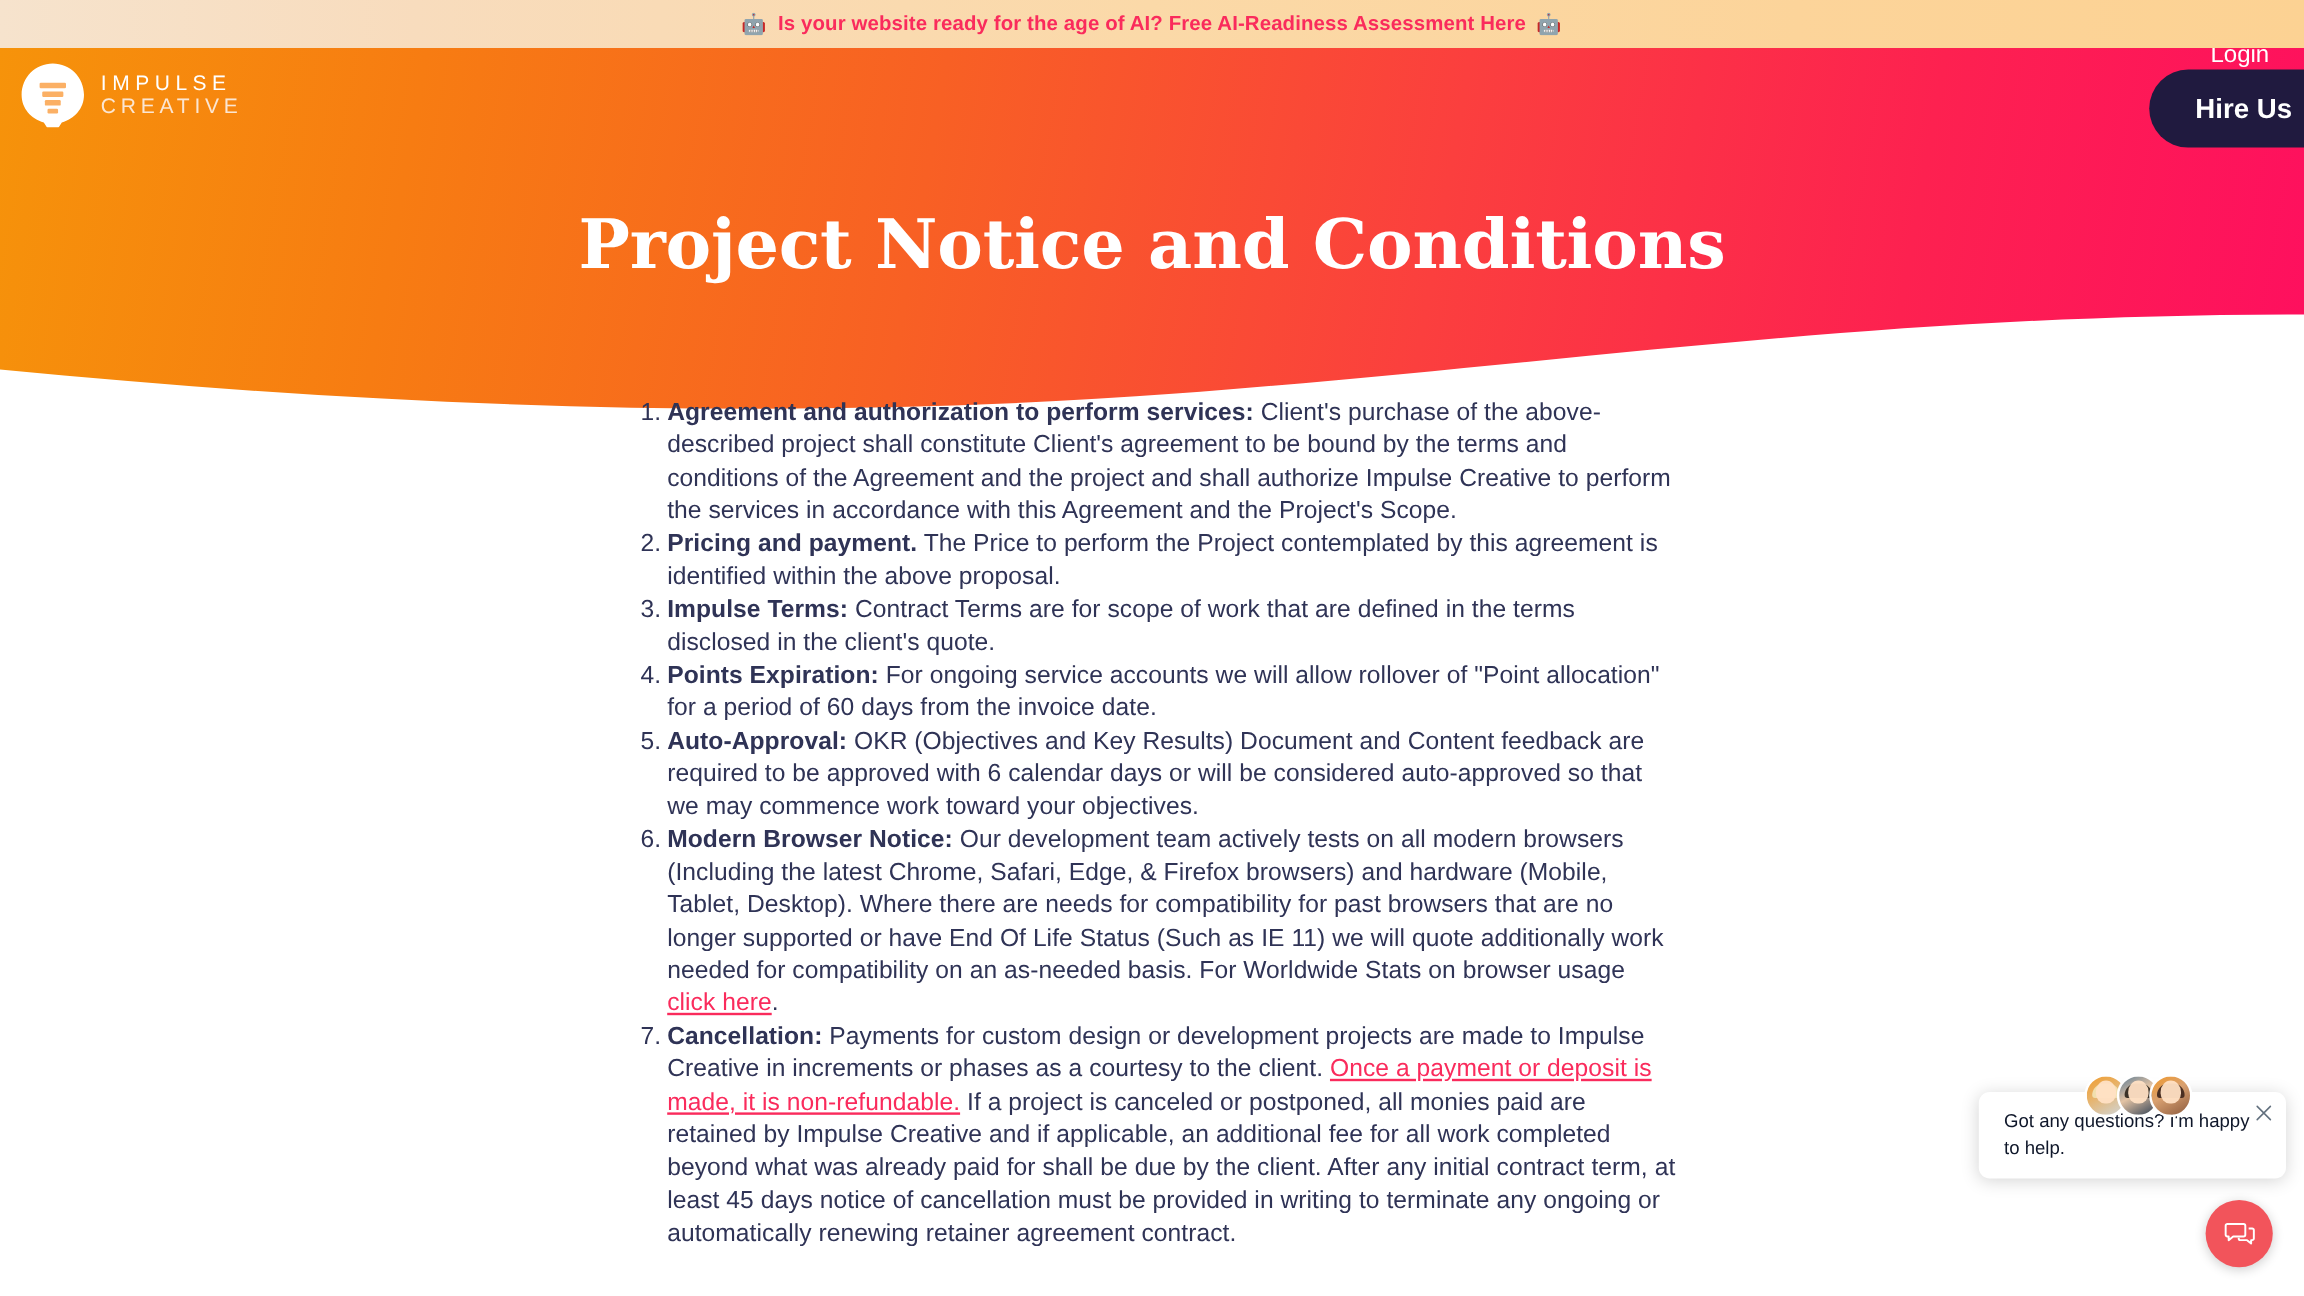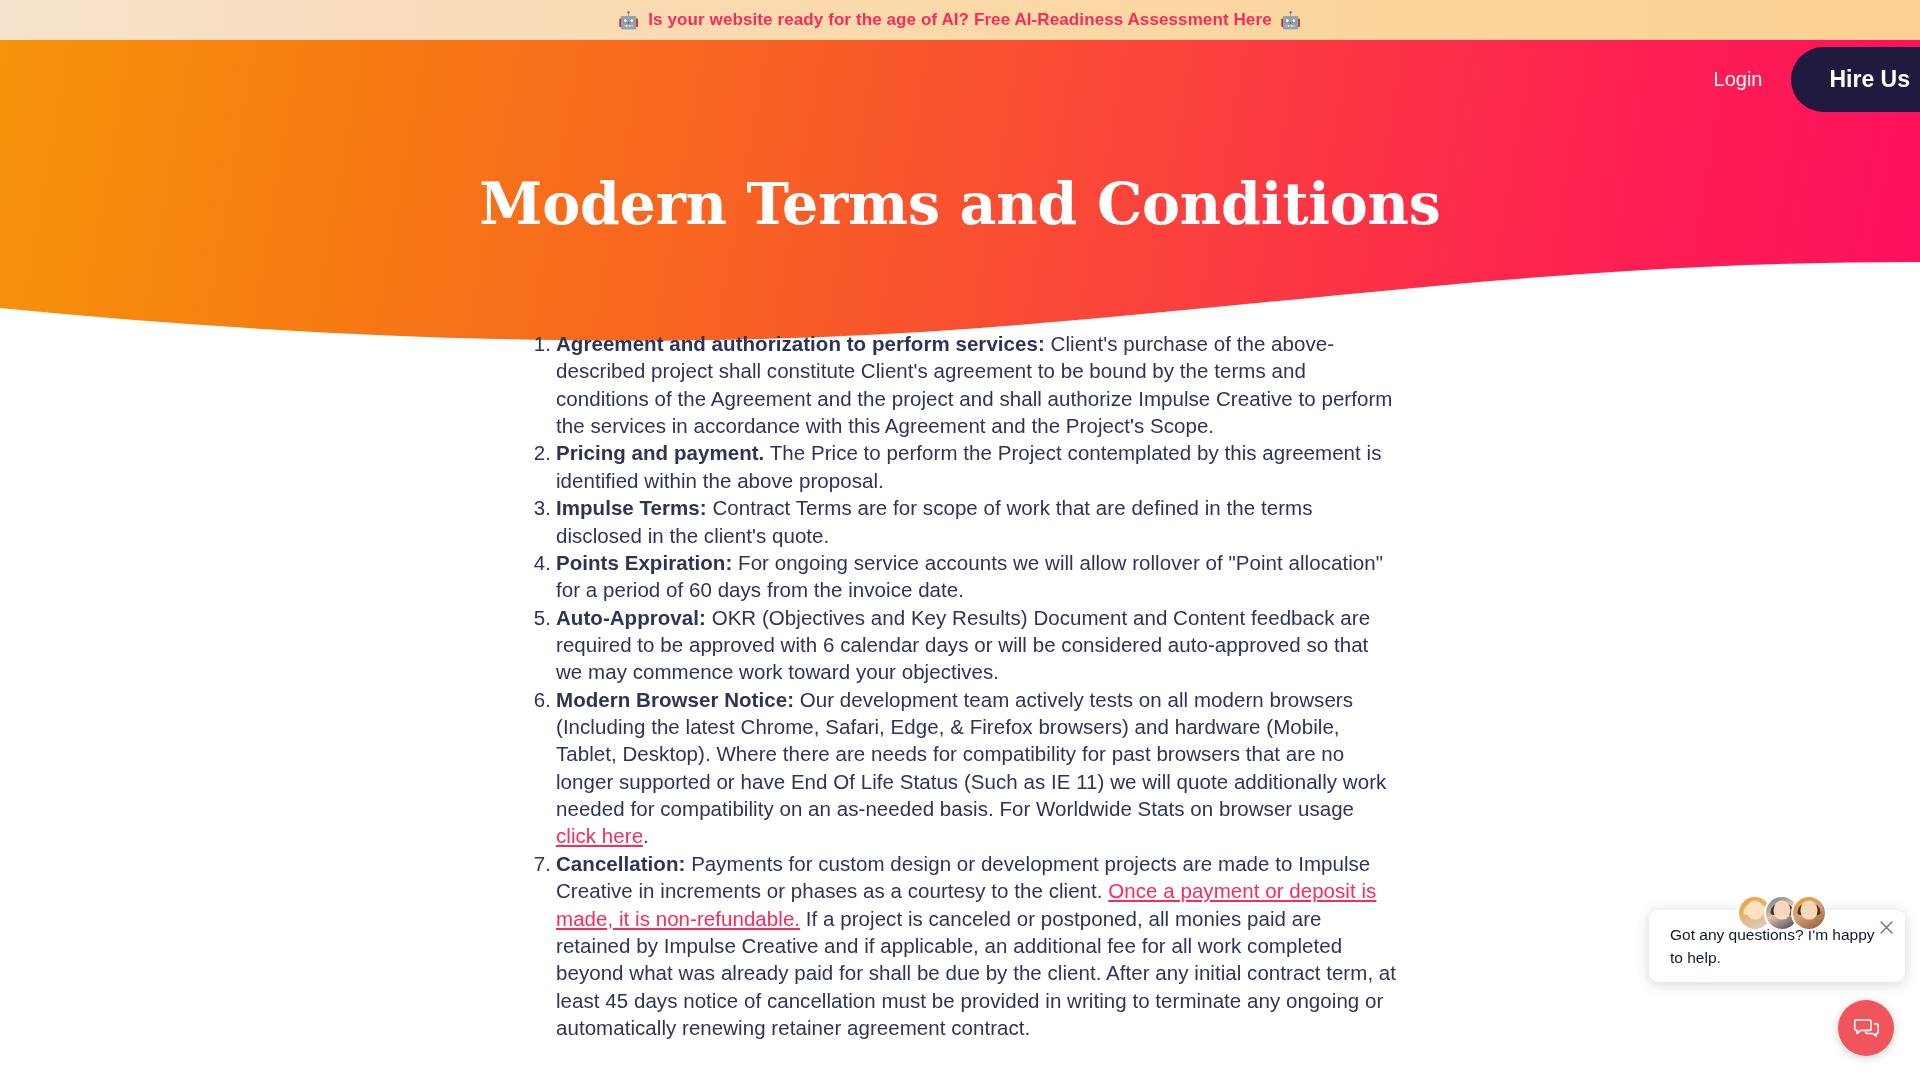--- a/index.html
+++ b/index.html
@@ -63,21 +63,21 @@
   }
 
   .nav-links{
     display:flex; align-items:center; gap:0; margin-left:99px;
   }
   .nav-links a{
     color:#ffffff; text-decoration:none; font-size:21.5px; font-weight:400;
     letter-spacing:.2px; padding:0 15px; white-space:nowrap;
   }
   .nav-right{
-    margin-left:auto; display:flex; align-items:center;
+    margin-left:auto; display:flex; align-items:flex-end;flex-direction:column;
   }
   .login-link{
     color:#ffffff; text-decoration:none; font-size:20px; font-weight:400;
     margin-right:29px;
   }
   .hire-btn{
     background:#201a3f; color:#ffffff; font-size:23px; font-weight:700;
     border:none; border-top-left-radius:38px; border-bottom-left-radius:38px;
     border-top-right-radius:38px; border-bottom-right-radius:38px;
     padding:19px 46px 19px 38px; margin-right:-36px; cursor:pointer;
@@ -193,24 +193,40 @@
 <div class="hero">
   <div class="hero-bg"></div>
 
   <svg class="hero-wave" viewBox="0 0 1920 180" preserveAspectRatio="none">
     <path d="M0 118 L0 180 L1920 180 L1920 72
              C 1560 72 1320 112 980 138
              C 660 162 330 150 0 118 Z" fill="#ffffff"></path>
   </svg>
 
   <div class="hero-title">
-    <h1>Modern Terms and Conditions</h1>
+    <h1>Project Notice and Conditions</h1>
   </div>
 
   <nav class="nav">
+    <a class="logo" href="#">
+      <span class="logo-mark">
+        <svg class="drop" viewBox="0 0 54 54">
+          <path d="M27 1 C 12.6 1 1 12.6 1 27 C 1 38.5 9 47.2 19.5 50
+                   L27 62 L34.5 50 C 45 47.2 53 38.5 53 27 C 53 12.6 41.4 1 27 1 Z" fill="#ffffff"></path>
+          <rect x="16" y="17" width="22" height="4.6" rx="1" fill="#fbb065"></rect>
+          <rect x="18.2" y="24.2" width="17.6" height="4.6" rx="1" fill="#fbb065"></rect>
+          <rect x="20.4" y="31.4" width="13.2" height="4.6" rx="1" fill="#fbb065"></rect>
+          <rect x="22.6" y="38.6" width="8.8" height="4.0" rx="1" fill="#fbb065"></rect>
+        </svg>
+      </span>
+      <span class="logo-words">
+        <span class="l1">IMPULSE</span>
+        <span class="l2">CREATIVE</span>
+      </span>
+    </a>
 
 
     <div class="nav-right">
       <a class="login-link" href="#">Login</a>
       <button class="hire-btn">Hire Us</button>
     </div>
   </nav>
 </div>
 
 <main class="content">

